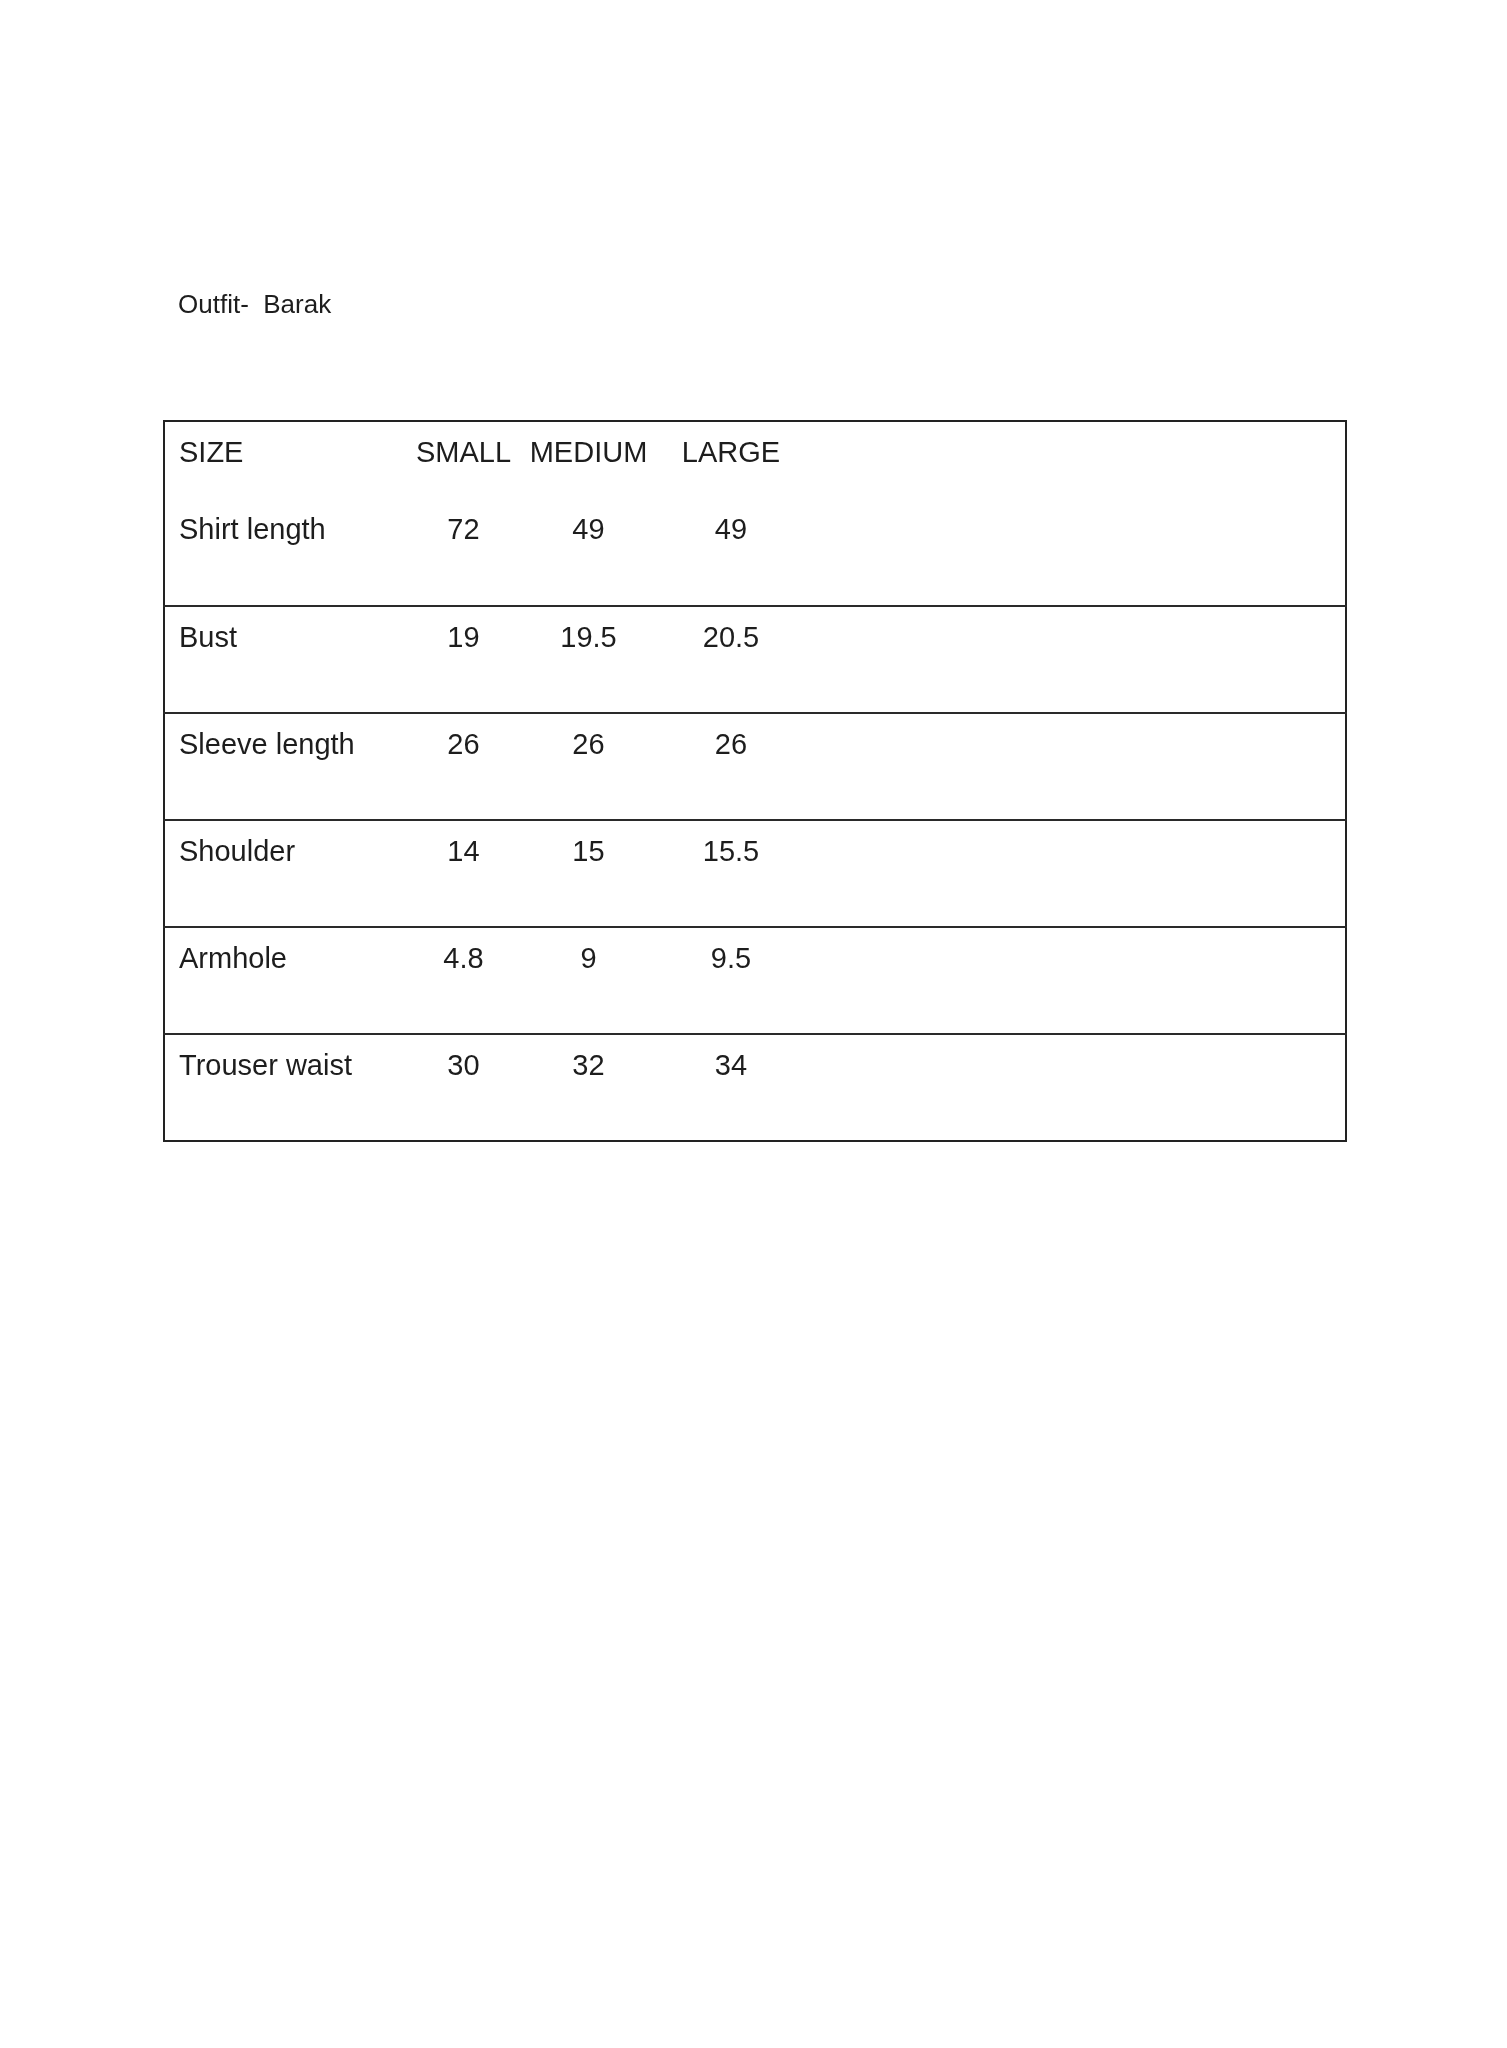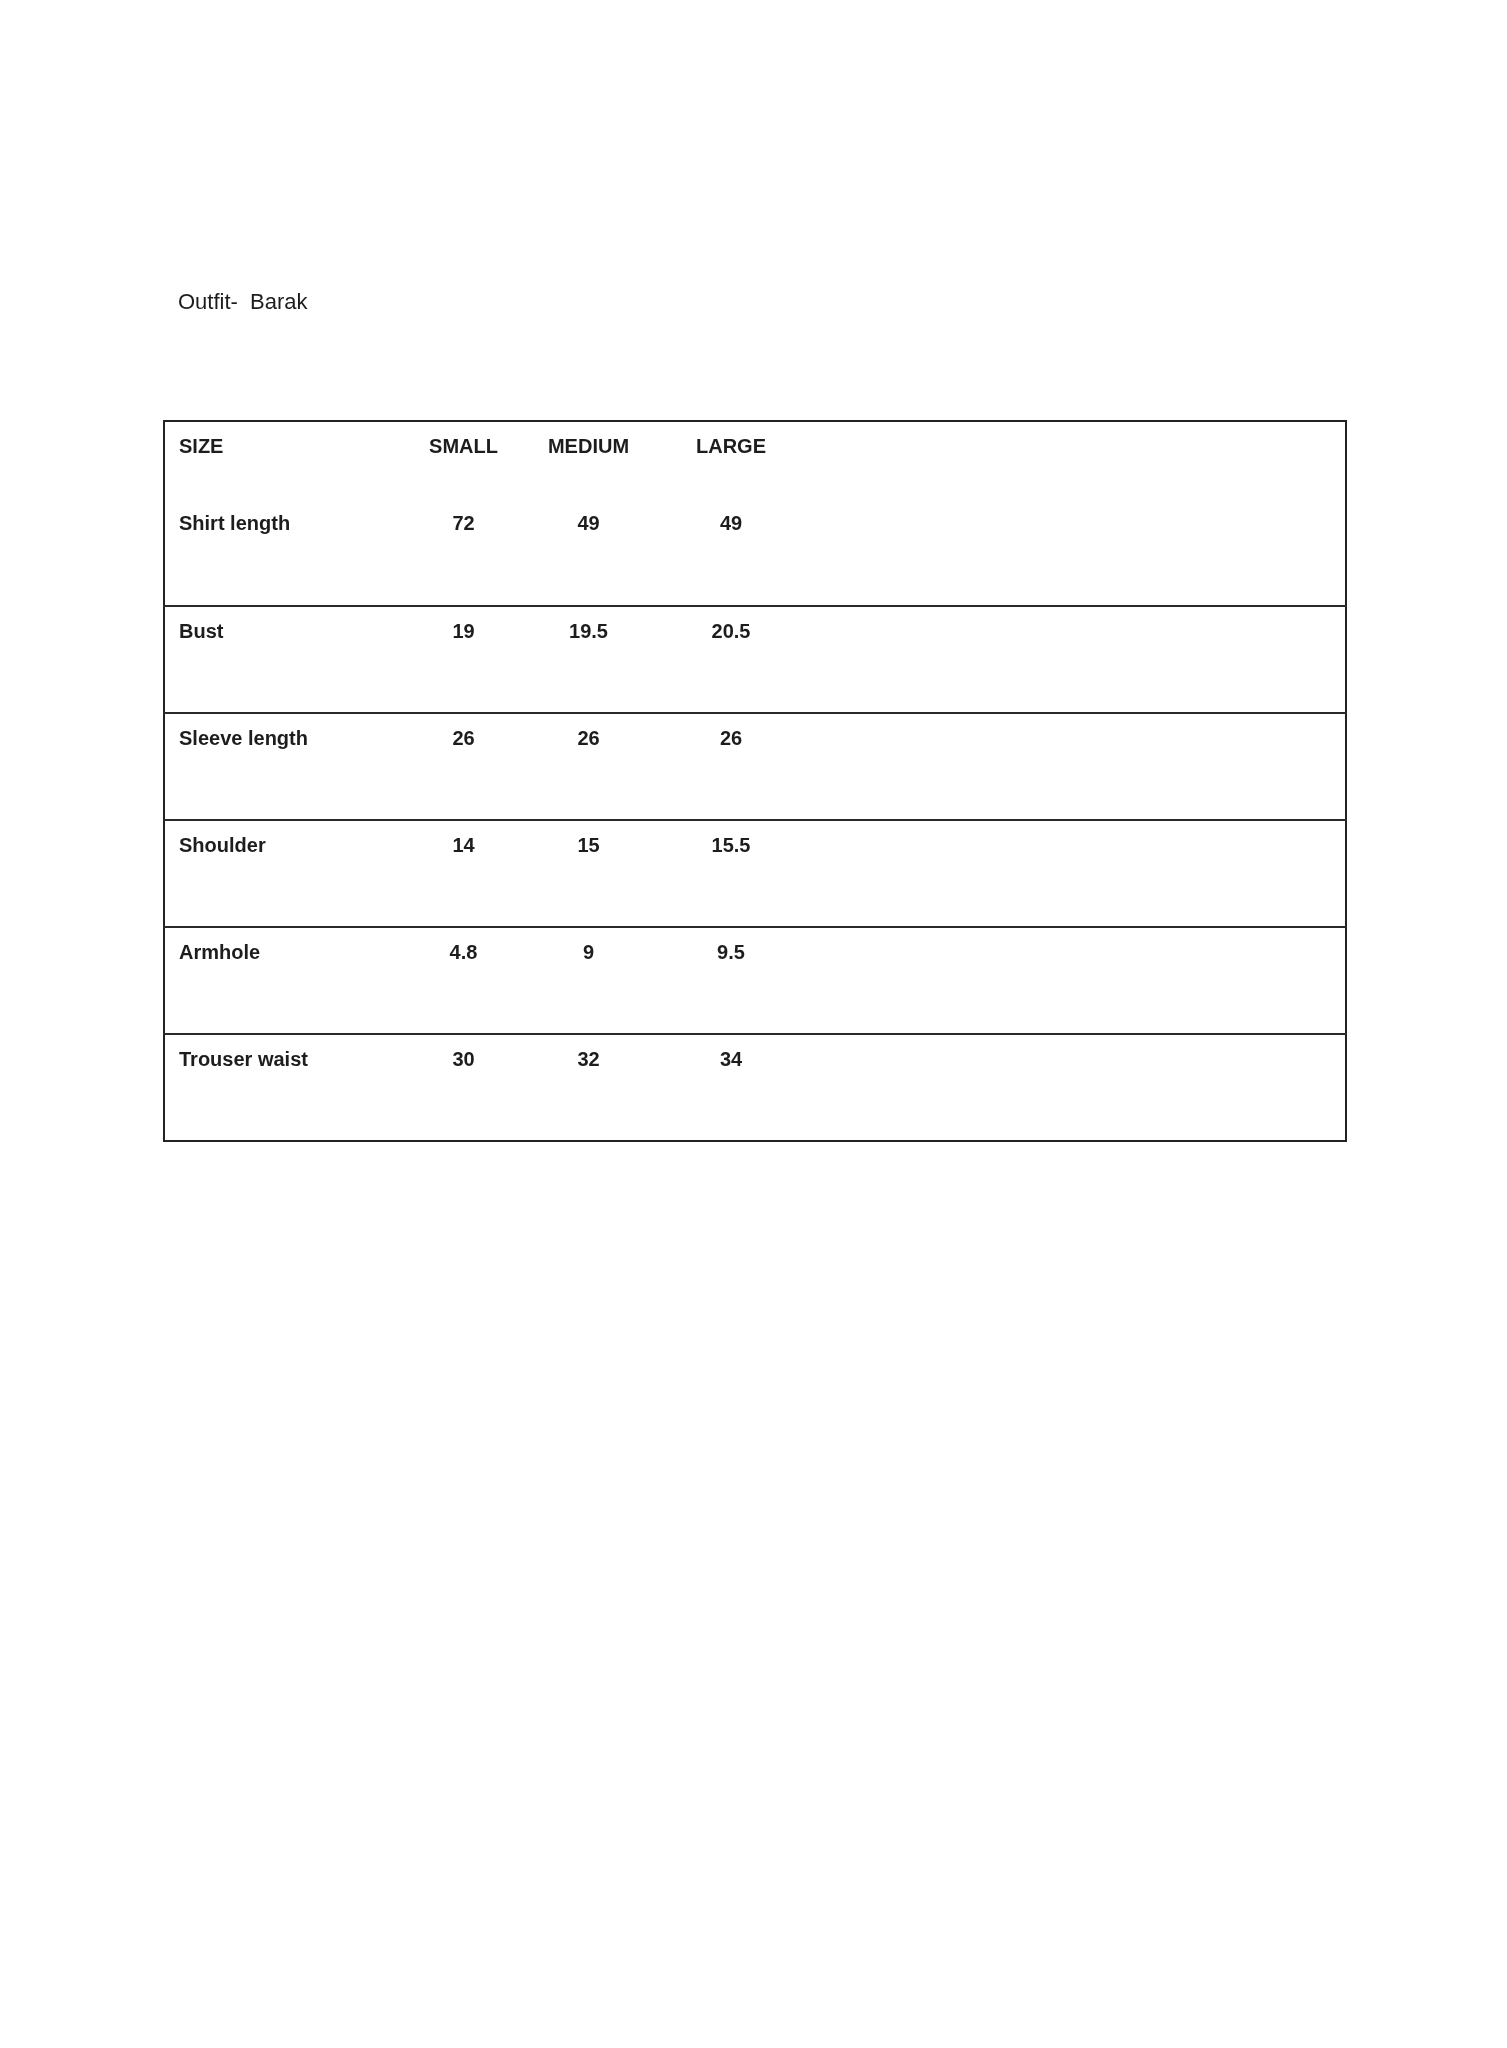--- a/index.html
+++ b/index.html
@@ -16,21 +16,21 @@
   }
   .page {
     position: absolute;
     inset: 0;
     background: #ffffff;
   }
   .doc-title {
     position: absolute;
     left: 178px;
     top: 289px;
-    font-size: 22px;
+    font-size: 26px;
     line-height: 1.2;
     color: #1d1d1d;
     white-space: pre; 
   }
   table.size-chart {
     position: absolute;
     left: 163px;
     top: 420px;
     width: 1182px;
     height: 722px;
@@ -48,22 +48,22 @@
   table.size-chart tr {
     border-bottom: 2px solid #2a2a2a;
   }
   table.size-chart tr:last-child {
     border-bottom: 0;
   }
   table.size-chart th,
   table.size-chart td {
     vertical-align: top;
     padding: 12px 0 0 0;
-    font-size: 20px;
-    font-weight: 700;
+    font-size: 29px;
+    font-weight: 400;
     line-height: 1.25;
     color: #1d1d1d;
     overflow: hidden;
     white-space: nowrap;
   }
   table.size-chart tr.header-row {
     height: 78px;
   }
   table.size-chart tr.data-row {
     height: 80px;

